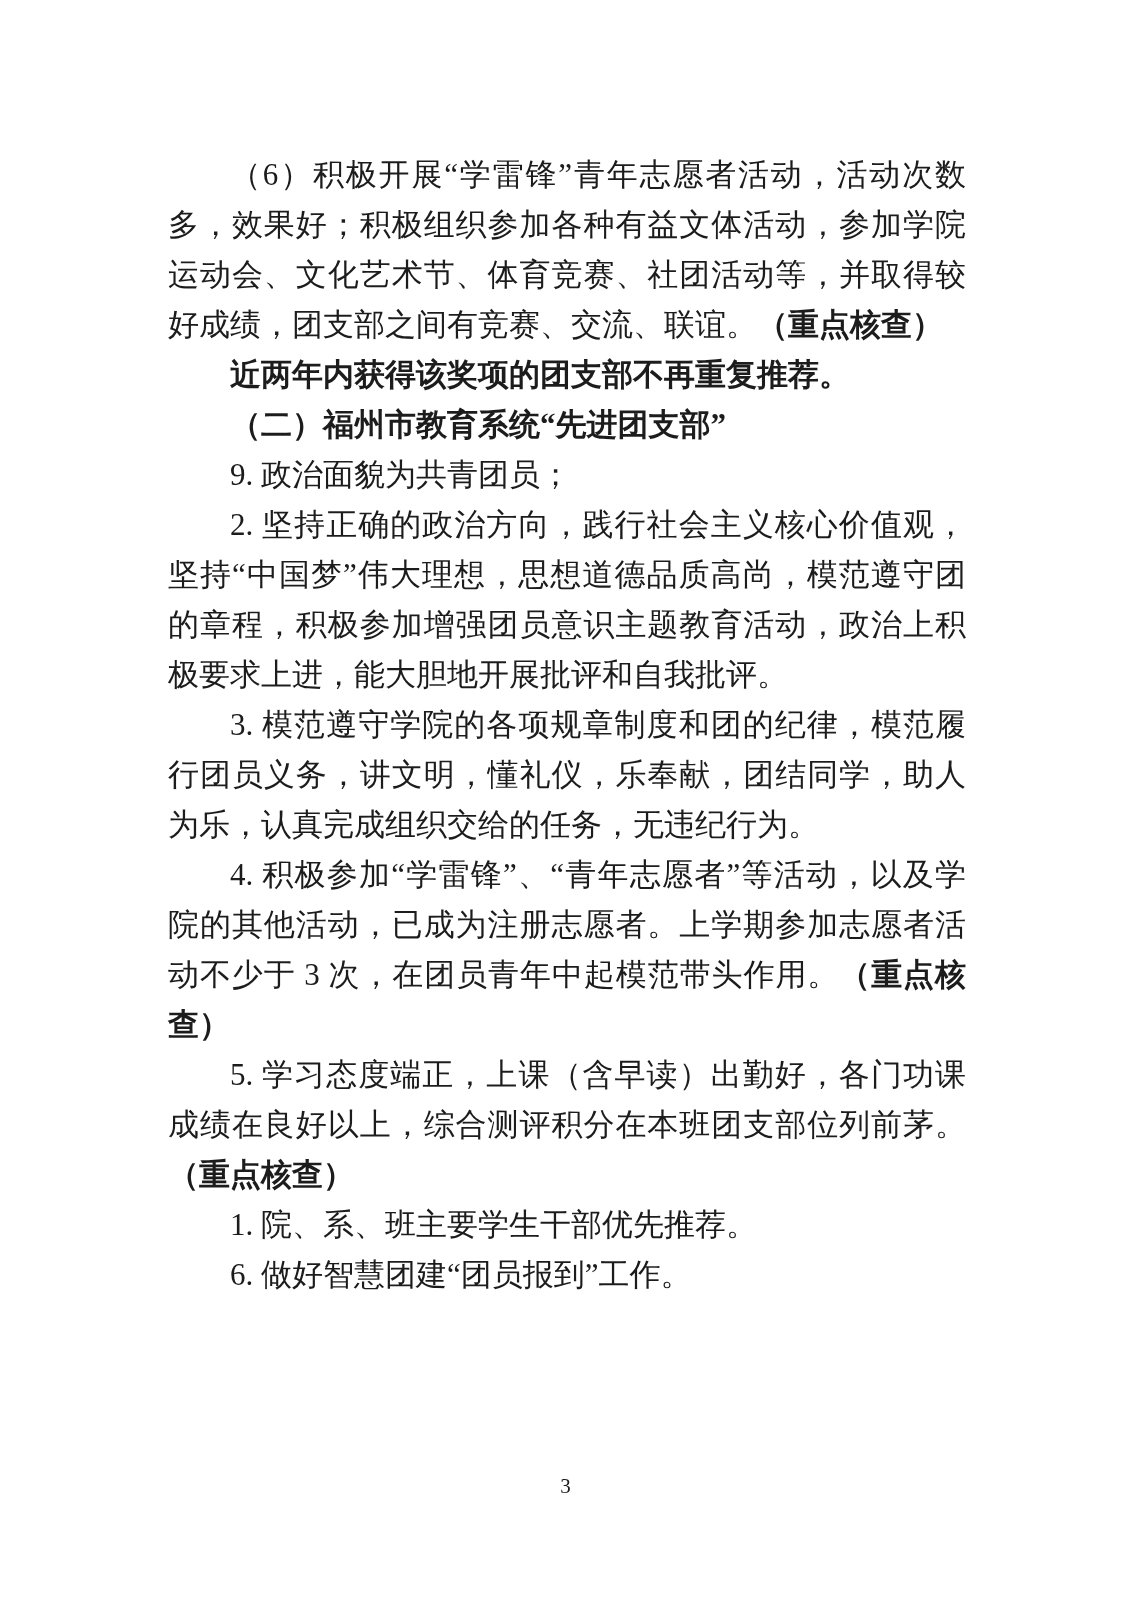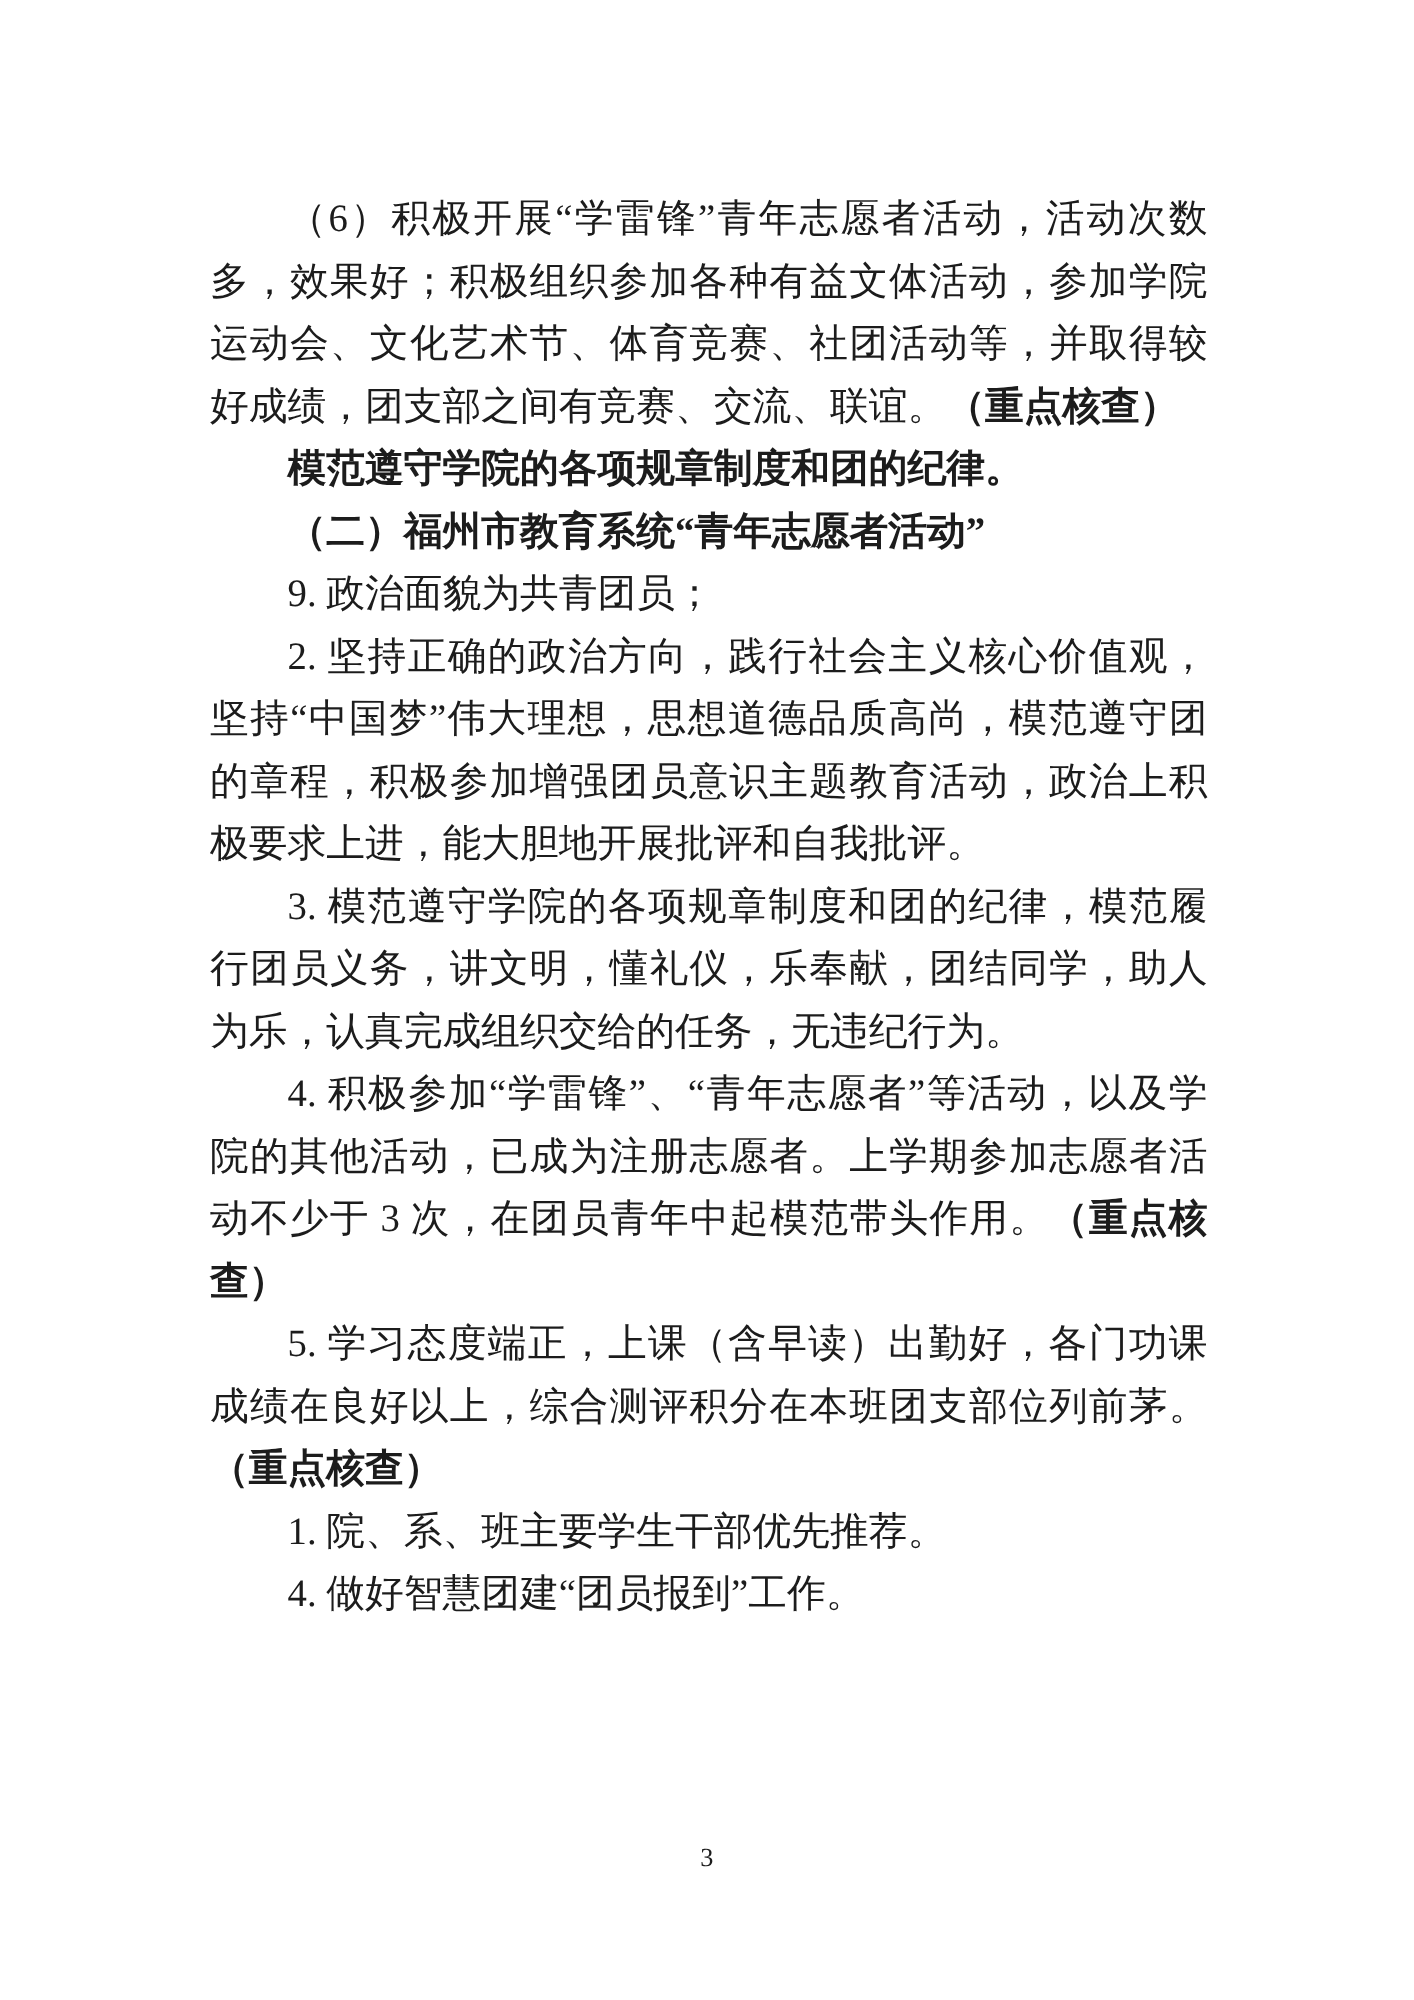--- a/index.html
+++ b/index.html
@@ -42,26 +42,26 @@
     font-size: 21px;
     color: #1c1c1c;
   }
 </style>
 </head>
 <body>
 
 <div class="page">
   <div class="content">
       <p class="para"><span>（6）积极开展“学雷锋”青年志愿者活动，活动次数多，效果好；积极组织参加各种有益文体活动，参加学院运动会、文化艺术节、体育竞赛、社团活动等，并取得较好成绩，团支部之间有竞赛、交流、联谊。</span><span class="bold">（重点核查）</span></p>
-      <p class="para"><span class="bold">模范遵守学院的各项规章制度和团的纪律。</span></p>
-      <p class="para"><span class="bold">（二）福州市教育系统“青年志愿者活动”</span></p>
+      <p class="para"><span class="bold">近两年内获得该奖项的团支部不再重复推荐。</span></p>
+      <p class="para"><span class="bold">（二）福州市教育系统“先进团支部”</span></p>
       <p class="para"><span>9. 政治面貌为共青团员；</span></p>
       <p class="para"><span>2. 坚持正确的政治方向，践行社会主义核心价值观，坚持“中国梦”伟大理想，思想道德品质高尚，模范遵守团的章程，积极参加增强团员意识主题教育活动，政治上积极要求上进，能大胆地开展批评和自我批评。</span></p>
       <p class="para"><span>3. 模范遵守学院的各项规章制度和团的纪律，模范履行团员义务，讲文明，懂礼仪，乐奉献，团结同学，助人为乐，认真完成组织交给的任务，无违纪行为。</span></p>
       <p class="para"><span>4. 积极参加“学雷锋”、“青年志愿者”等活动，以及学院的其他活动，已成为注册志愿者。上学期参加志愿者活动不少于 3 次，在团员青年中起模范带头作用。</span><span class="bold">（重点核查）</span></p>
       <p class="para"><span>5. 学习态度端正，上课（含早读）出勤好，各门功课成绩在良好以上，综合测评积分在本班团支部位列前茅。</span><span class="bold">（重点核查）</span></p>
       <p class="para"><span>1. 院、系、班主要学生干部优先推荐。</span></p>
-      <p class="para"><span>4. 做好智慧团建“团员报到”工作。</span></p>
+      <p class="para"><span>6. 做好智慧团建“团员报到”工作。</span></p>
     </div>
   <div class="footer">
     <span>3</span>
   </div>
 </div>
 
 </body></html>

